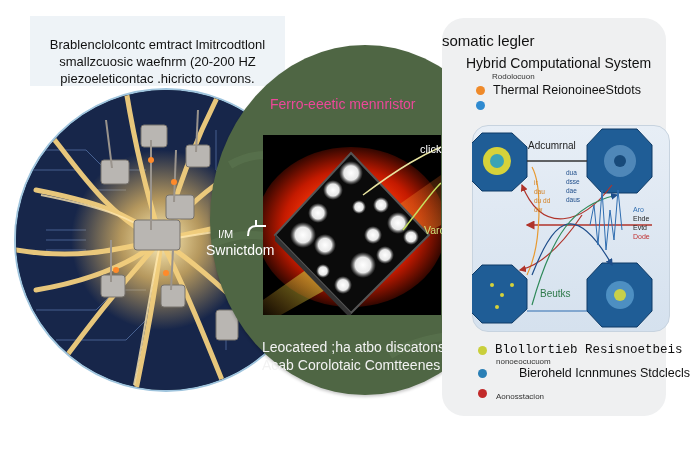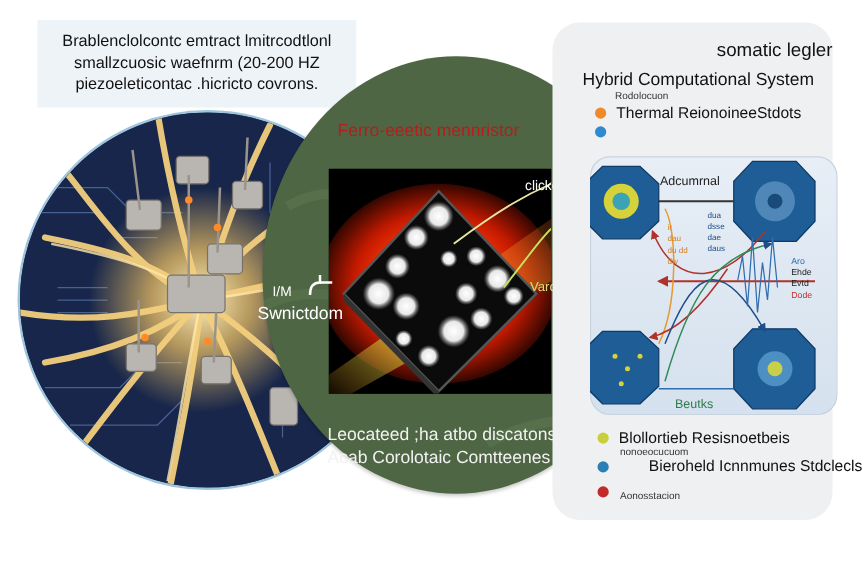--- a/index.html
+++ b/index.html
@@ -2,37 +2,37 @@
 <html><head>
 <meta charset="utf-8">
 <style>
   html,body{margin:0;padding:0;}
   body{width:690px;height:460px;background:#ffffff;position:relative;overflow:hidden;font-family:"Liberation Sans",sans-serif;}
   .abs{position:absolute;}
   .top-caption{left:30px;top:16px;width:255px;height:70px;background:#eef3f7;}
   .top-caption .line{display:block;text-align:center;font-size:13px;color:#111;line-height:17px;white-space:nowrap;}
   .left-circle{left:14px;top:88px;width:300px;height:300px;border-radius:50%;overflow:hidden;border:2px solid #9fc4dd;background:#16243e;}
   .green-circle{left:210px;top:45px;width:310px;height:350px;border-radius:50%;background:#4f6644;overflow:hidden;box-shadow:0 2px 3px rgba(0,0,0,.2);}
-  .green-title{left:270px;top:96px;font-size:14px;color:#b91c1c;white-space:nowrap;}
+  .green-title{left:270px;top:96px;font-size:14px;color:#ec4899;white-space:nowrap;}
   .green-caption{left:262px;top:338px;font-size:14px;color:#f2f2f2;line-height:18px;white-space:nowrap;}
   .chip-box{left:263px;top:135px;width:178px;height:180px;background:#000;overflow:hidden;}
   .right-panel{left:442px;top:18px;width:224px;height:398px;background:#eff0f1;border-radius:22px;}
-  .rp-title{left:442px;top:32px;width:224px;text-align:right;font-size:15px;color:#111;}
+  .rp-title{left:442px;top:32px;width:224px;text-align:left;font-size:15px;color:#111;}
   .rp-sub{left:466px;top:55px;font-size:14px;color:#111;white-space:nowrap;}
   .legend-item{font-size:12.5px;color:#111;white-space:nowrap;display:flex;align-items:center;}
   .legend-item .dot{width:9px;height:9px;border-radius:50%;margin-right:8px;display:inline-block;}
   .tiny{font-size:8px;color:#333;white-space:nowrap;}
   .inner-card{left:472px;top:125px;width:196px;height:205px;background:linear-gradient(180deg,#e7eef6,#d5e1ee);border-radius:16px;border:1px solid #c7d3df;}
   .lbl-white{font-size:11px;color:#fff;white-space:nowrap;}
 </style>
 </head>
 <body>
 
 <div class="abs top-caption">
-  <div style="padding-top:8px;">
+  <div style="padding-top:20px;">
     <span class="line">Brablenclolcontc emtract lmitrcodtlonl</span>
     <span class="line">smallzcuosic waefnrm (20-200 HZ</span>
     <span class="line">piezoeleticontac .hicricto covrons.</span>
   </div>
 </div>
 
 <div class="abs left-circle">
   <svg width="300" height="300" viewBox="0 0 300 300">
     <defs>
       <radialGradient id="glow" cx="50%" cy="50%" r="50%">
@@ -224,41 +224,41 @@
     <path d="M60 42 C70 60 70 120 55 150" stroke="#e89a30" stroke-width="1.2" fill="none"></path>
     <path d="M140 60 C110 100 70 110 50 60" stroke="#b0332a" stroke-width="1.2" fill="none" marker-end="url(#arrR)"></path>
     <path d="M110 90 C90 120 70 140 48 145" stroke="#b0332a" stroke-width="1.2" fill="none" marker-end="url(#arrR)"></path>
     <path d="M60 150 C80 100 100 70 140 140" stroke="#1e4d8a" stroke-width="1.2" fill="none" marker-end="url(#arrB)"></path>
     <path d="M60 180 C80 110 100 80 145 70" stroke="#2f8a5a" stroke-width="1.2" fill="none" marker-end="url(#arrB)"></path>
     <path d="M118 100 l4 -20 l4 40 l4 -55 l4 60 l4 -40 l4 30 l4 -50 l4 40" stroke="#2f6db0" stroke-width="1" fill="none"></path>
     <path d="M55 186 H115" stroke="#2f6db0" stroke-width="1.2"></path>
   </svg>
 </div>
 <div class="abs" style="left:528px;top:140px;font-size:10px;color:#222;white-space:nowrap;">Adcumrnal</div>
-<div class="abs" style="left:540px;top:288px;font-size:10px;color:#2f7a4a;white-space:nowrap;margin-top:30px;">Beutks</div>
+<div class="abs" style="left:540px;top:288px;font-size:10px;color:#2f7a4a;white-space:nowrap;">Beutks</div>
 <div class="abs" style="left:566px;top:168px;font-size:6.5px;color:#1e4d8a;line-height:9px;">
   <div>dua</div>
   <div>dsse</div>
   <div>dae</div>
   <div>daus</div>
 </div>
 <div class="abs" style="left:534px;top:178px;font-size:6.5px;color:#d48020;line-height:9px;">
   <div>ir</div>
   <div>dau</div>
   <div>du dd</div>
   <div>dw</div>
 </div>
 <div class="abs" style="left:633px;top:205px;font-size:7px;line-height:9px;">
   <div style="color:#2f6db0;">Aro</div>
   <div style="color:#222;">Ehde</div>
   <div style="color:#222;">Evtd</div>
   <div style="color:#c03030;">Dode</div>
 </div>
 
-<div class="abs legend-item" style="left:478px;top:343px;">
+<div class="abs legend-item" style="left:478px;top:343px;font-family:Liberation Mono, monospace;">
   <span class="dot" style="background:#c9cf3b;"></span>
   <span>Blollortieb Resisnoetbeis</span>
 </div>
 <div class="abs tiny" style="left:496px;top:357px;">nonoeocucuom</div>
 <div class="abs legend-item" style="left:478px;top:366px;gap:24px;">
   <span class="dot" style="background:#2a7fb5;"></span>
   <span>Bieroheld Icnnmunes Stdclecls</span>
 </div>
 <div class="abs tiny" style="left:496px;top:380px;margin-top:12px;">Aonosstacion</div>
 <div class="abs legend-item" style="left:478px;top:389px;">

